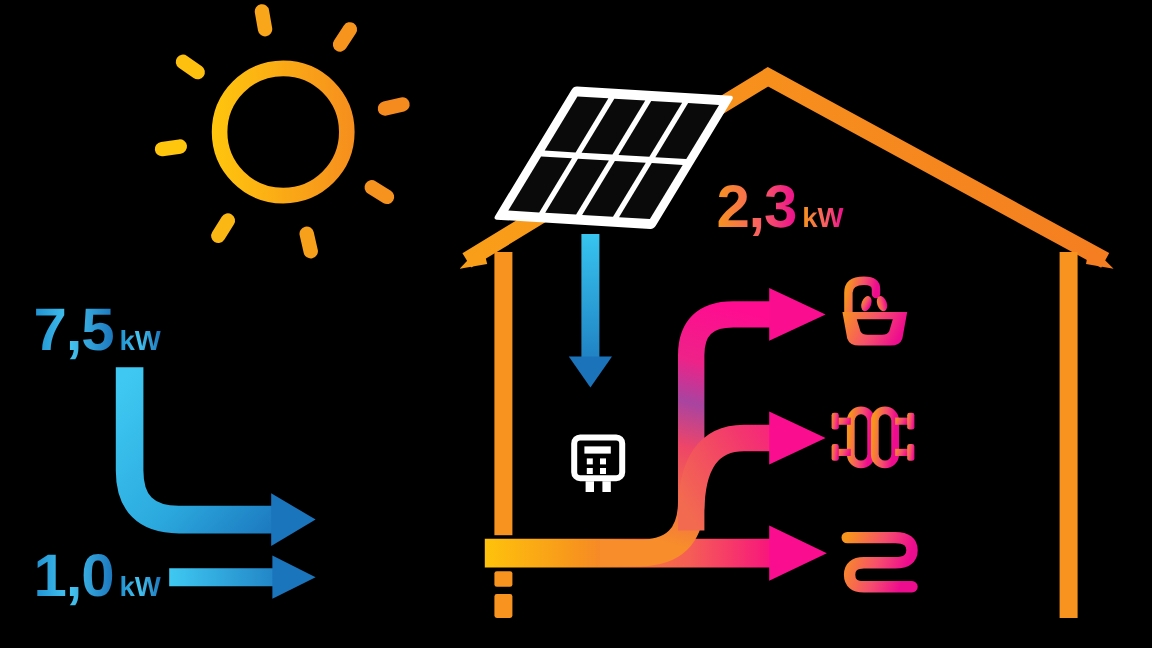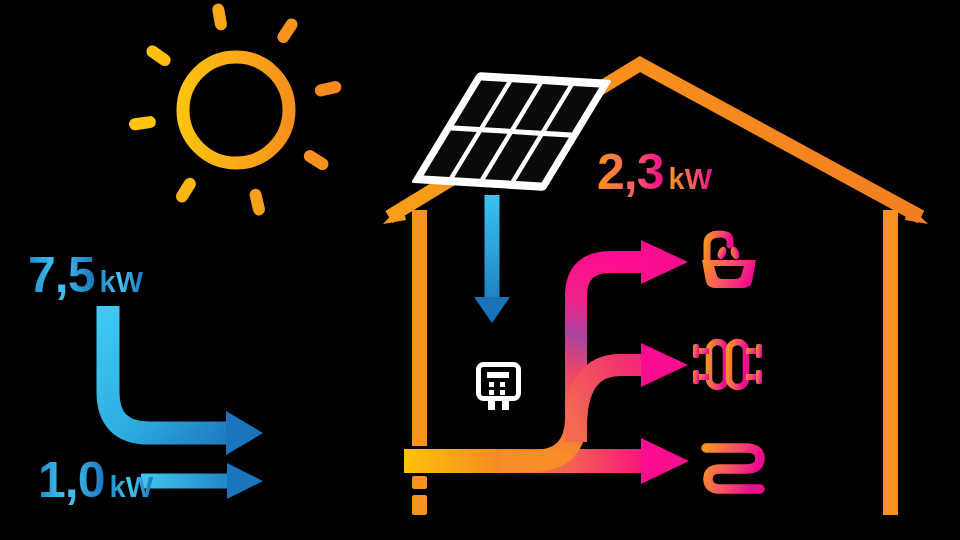--- a/index.html
+++ b/index.html
@@ -1,27 +1,27 @@
 <!DOCTYPE html>
 <html><head>
 <meta charset="utf-8">
 <style>
   html,body{margin:0;padding:0;background:#000;}
   .stage{position:relative;width:960px;height:540px;background:#000;overflow:hidden;
          font-family:"Liberation Sans",sans-serif;}
   svg{position:absolute;left:0;top:0;}
   .power-label{position:absolute;display:flex;align-items:baseline;font-weight:bold;line-height:1;}
   .power-label .num{font-size:50px;letter-spacing:-1px;}
-  .power-label .unit{font-size:29px;margin-left:5px;text-align:right;}
+  .power-label .unit{font-size:23px;margin-left:5px;text-align:right;}
   .blue-grad{background:linear-gradient(90deg,#1E8FD0 0%,#45C4F0 45%,#1B75BC 100%);
              -webkit-background-clip:text;background-clip:text;color:transparent;}
   .warm-grad{background:linear-gradient(90deg,#F7941D 0%,#F85F63 55%,#EC0C8E 100%);
              -webkit-background-clip:text;background-clip:text;color:transparent;}
   #label-air{left:28px;top:250px;}
-  #label-grid{left:38px;top:455px;}
+  #label-grid{left:28px;top:455px;}
   #label-pv{left:597px;top:147px;}
 </style>
 </head>
 <body>
 
 <div class="stage">
 
   <svg width="960" height="540" viewBox="0 0 960 540">
     <defs>
       <linearGradient id="gSunRing" gradientUnits="userSpaceOnUse" x1="176" y1="110" x2="296" y2="110">

